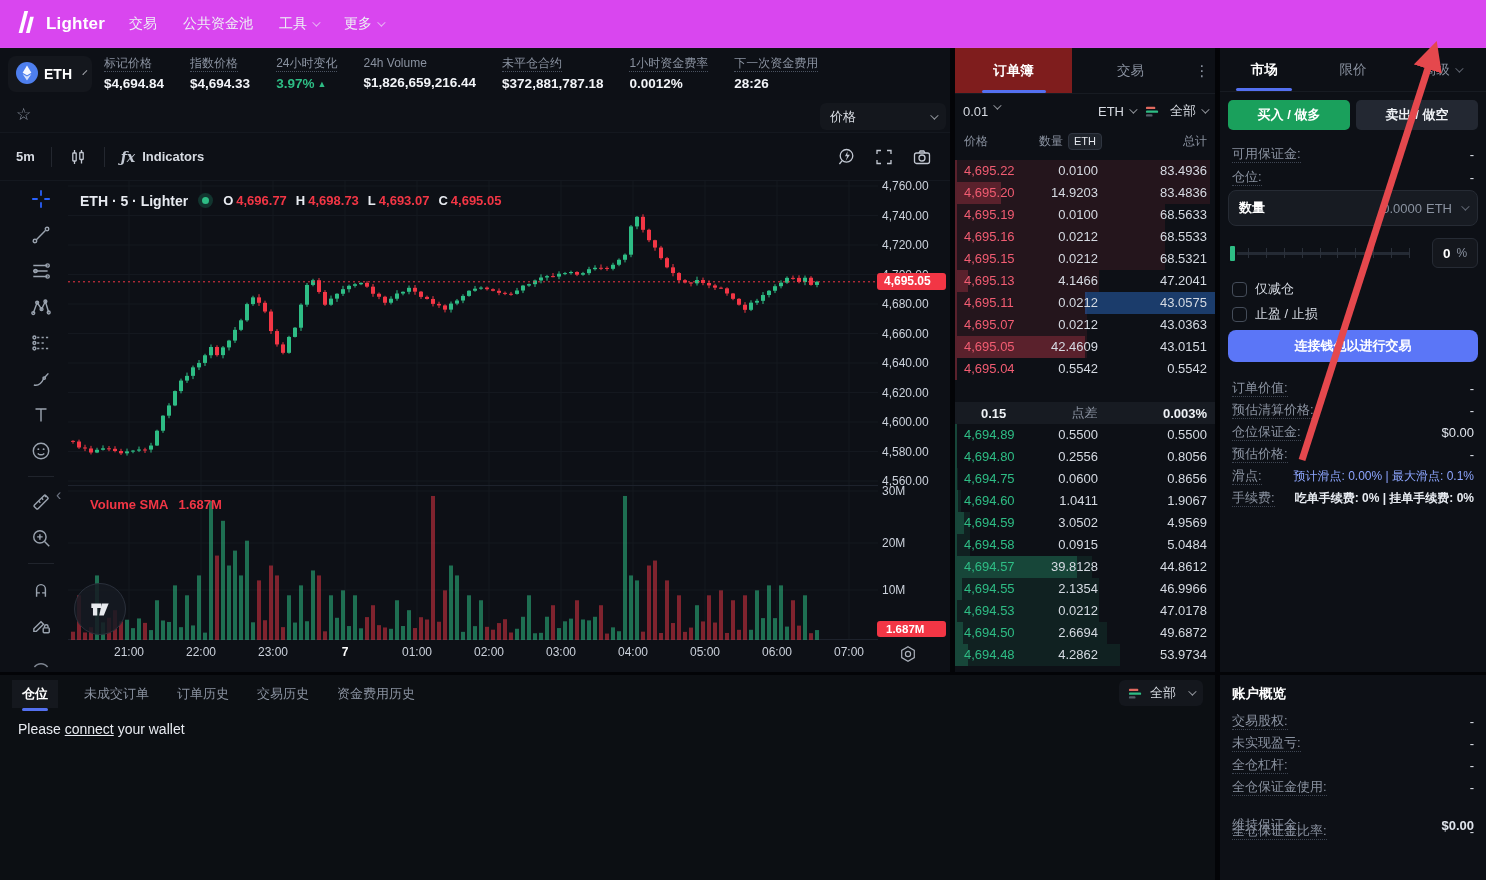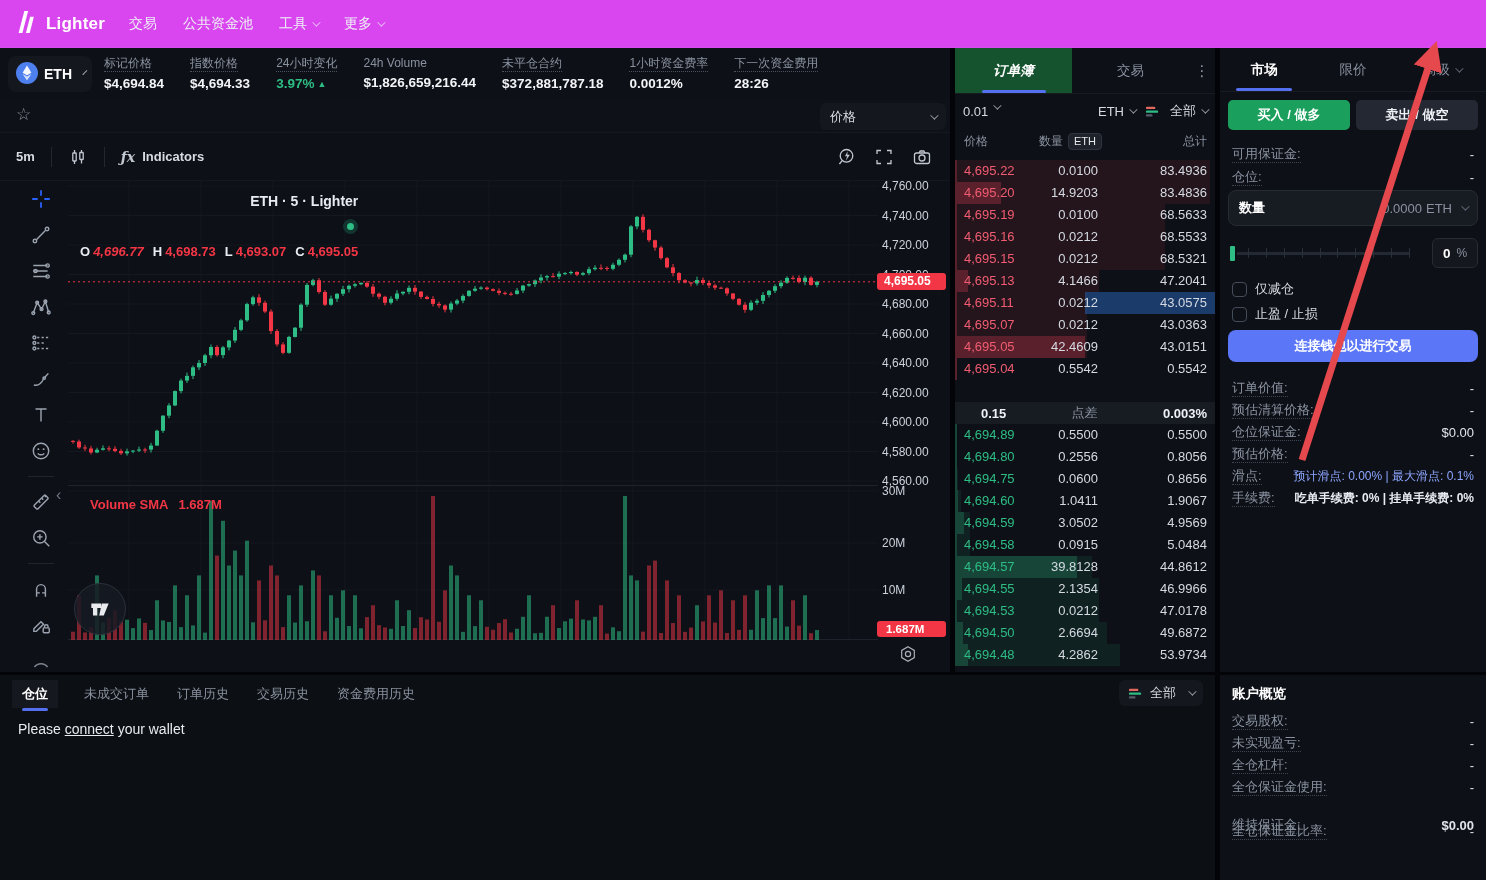--- a/index.html
+++ b/index.html
@@ -51,21 +51,21 @@
   .tb-icon svg{width:20px;height:20px;stroke:currentColor;fill:none;stroke-width:1.3;}
   .fx{font-style:italic;font-family:"DejaVu Serif",serif;font-size:14px;color:#c2c8d2;}
   .tb-right{margin-left:auto;margin-right:18px;display:flex;gap:18px;}
   
   .draw-tools{position:absolute;left:15px;top:140px;width:52px;display:flex;flex-direction:column;
               align-items:center;gap:14px;}
   .dt{width:22px;height:22px;color:#9aa3af;cursor:pointer;}
   .dt svg{width:22px;height:22px;stroke:currentColor;fill:none;stroke-width:1.3;}
   .dt-div{width:26px;height:1px;background:#20242c;}
   
-  .legend{position:absolute;left:80px;top:145px;display:flex;align-items:flex-end;gap:10px;white-space:nowrap;flex-direction:column;}
+  .legend{position:absolute;left:80px;top:145px;display:flex;align-items:flex-start;gap:10px;white-space:nowrap;}
   .legend-title{font-size:14px;font-weight:bold;color:#e8ebf1;}
   .mkt-dot{width:15px;height:15px;border-radius:50%;background:#12352f;display:flex;align-items:center;justify-content:center;}
   .mkt-dot i{width:7px;height:7px;border-radius:50%;background:#2ebd85;display:block;}
   .ohlc{display:flex;gap:9px;font-size:13px;}
   .ohlc b{color:#e8ebf1;}
   .ohlc span{color:#f23645;font-weight:bold;}
   .vol-legend{position:absolute;left:80px;top:449px;font-size:13px;font-weight:bold;color:#e8ebf1;white-space:nowrap;}
   .vol-legend span{color:#f23645;margin-left:10px;}
   .price-axis{position:absolute;left:882px;top:133px;width:66px;height:485px;}
   .ax-lab{position:absolute;left:0;font-size:12px;color:#ccd2dc;font-weight:500;white-space:nowrap;}
@@ -80,21 +80,21 @@
            border:1px solid #2a303b;display:flex;align-items:center;justify-content:center;cursor:pointer;z-index:4;}
   .collapse-handle{position:absolute;left:56px;top:438px;color:#6b7280;font-size:16px;cursor:pointer;}
   .eye-icon{position:absolute;left:898px;top:596px;width:20px;height:20px;color:#aab0bb;cursor:pointer;}
   .eye-icon svg{width:20px;height:20px;stroke:currentColor;fill:none;stroke-width:1.2;}
   
   .ob-panel{left:955px;top:48px;width:260px;height:624px;}
   .ob-tabs{position:absolute;left:0;top:0;width:260px;height:46px;display:flex;align-items:stretch;
            border-bottom:1px solid #171b22;}
   .ob-tab{flex:1;display:flex;align-items:center;justify-content:center;font-size:13.5px;color:#8a92a0;
           cursor:pointer;position:relative;}
-  .ob-tab.active{color:#fff;font-weight:bold;background:#14532d;font-style:italic;}
+  .ob-tab.active{color:#fff;font-weight:bold;background:#7f1d1d;}
   .ob-tab.active::after{content:'';position:absolute;bottom:0;left:50%;transform:translateX(-50%);
           width:64px;height:3px;background:#5470f0;border-radius:2px;}
   .ob-menu{width:26px;display:flex;align-items:center;justify-content:center;color:#8a92a0;font-size:15px;cursor:pointer;}
   .ob-controls{position:absolute;left:0;top:46px;width:260px;height:34px;display:flex;align-items:center;
                padding:0 8px;color:#d7dbe2;font-size:13px;}
   .ob-right{margin-left:auto;display:flex;align-items:center;gap:10px;}
   .ob-head{position:absolute;left:0;top:80px;width:260px;height:26px;font-size:12px;color:#8a92a0;}
   .ob-head .h-price{position:absolute;left:9px;top:5px;}
   .ob-head .h-size{position:absolute;right:113px;top:5px;display:flex;gap:5px;align-items:center;}
   .unit-badge{background:#1e232b;border:1px solid #2f3540;border-radius:4px;color:#e6e9ee;
@@ -741,21 +741,21 @@
         <line x1="0" y1="100.80124999999974" x2="810" y2="100.80124999999974" stroke="#f23645" stroke-width="1" stroke-dasharray="2 3"></line>
       </svg>
 
     <div class="legend">
       <span class="legend-title">ETH · 5 · Lighter</span>
       <span class="mkt-dot">
           <i></i>
         </span>
       <span class="ohlc" id="ohlc">
           <b>O</b>
-          <span style="margin-left: -6px; font-style: italic;">4,696.77</span>
+          <span style="margin-left: -6px;">4,696.77</span>
           <b>H</b>
           <span style="margin-left: -6px;">4,698.73</span>
           <b>L</b>
           <span style="margin-left: -6px;">4,693.07</span>
           <b>C</b>
           <span style="margin-left: -6px;">4,695.05</span>
         </span>
     </div>
     <div class="vol-legend">
       <span>Volume SMA</span><span>1.687M</span>
@@ -772,20 +772,33 @@
         <div class="ax-lab" style="top: 204.5px;">4,620.00</div>
         <div class="ax-lab" style="top: 234px;">4,600.00</div>
         <div class="ax-lab" style="top: 263.5px;">4,580.00</div>
         <div class="ax-lab" style="top: 293px;">4,560.00</div>
         <div class="ax-lab" style="top: 303px;">30M</div>
         <div class="ax-lab" style="top: 355px;">20M</div>
         <div class="ax-lab" style="top: 402px;">10M</div>
       </div>
     <div class="price-tag" style="top: 225.301px;">4,695.05</div>
     <div class="vol-tag">1.687M</div>
+    <div class="time-axis" id="time-axis">
+        <div class="t-lab" style="left: 105px;">21:00</div>
+        <div class="t-lab" style="left: 177px;">22:00</div>
+        <div class="t-lab" style="left: 249px;">23:00</div>
+        <div class="t-lab bold" style="left: 321px;">7</div>
+        <div class="t-lab" style="left: 393px;">01:00</div>
+        <div class="t-lab" style="left: 465px;">02:00</div>
+        <div class="t-lab" style="left: 537px;">03:00</div>
+        <div class="t-lab" style="left: 609px;">04:00</div>
+        <div class="t-lab" style="left: 681px;">05:00</div>
+        <div class="t-lab" style="left: 753px;">06:00</div>
+        <div class="t-lab" style="left: 825px;">07:00</div>
+      </div>
 
     <div class="tv-logo">
       <svg width="26" height="26" viewBox="0 0 24 24">
           <path d="M4 7h9v4H9.5v7H5.5v-7H4z" fill="#e8eaee"></path>
           <path d="M13.6 7h6.4l-4.5 11h-4.2z" fill="#e8eaee"></path>
         </svg>
     </div>
     <span class="collapse-handle">‹</span>
     <span class="eye-icon">
       <svg viewBox="0 0 20 20">

